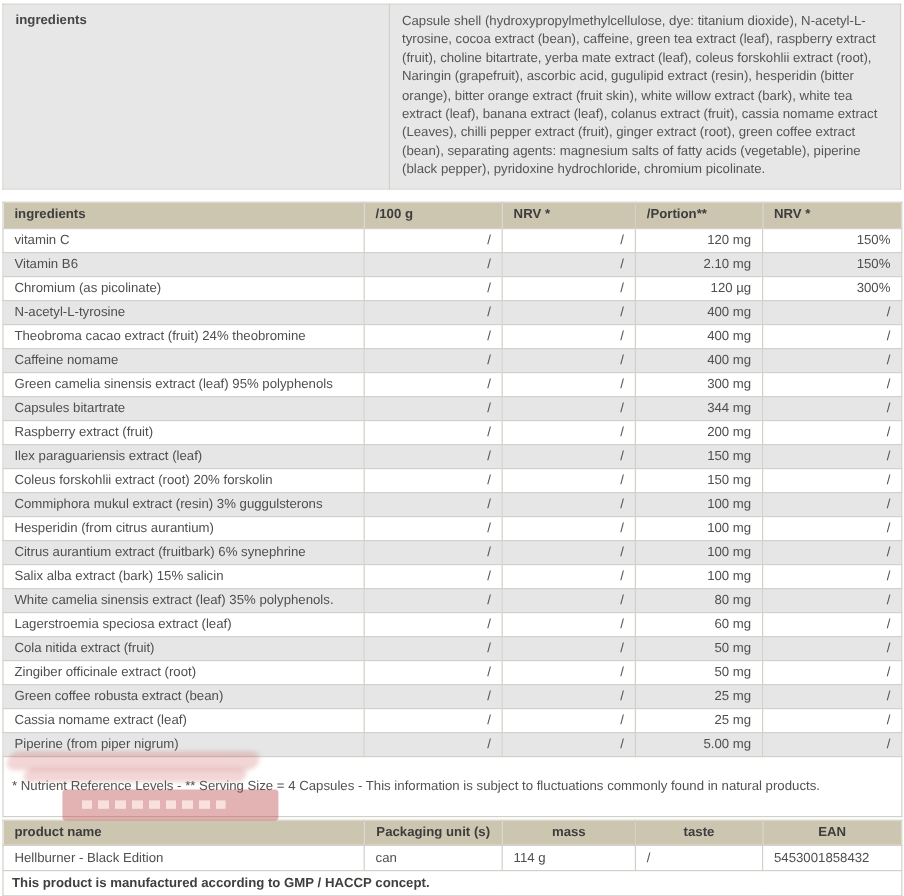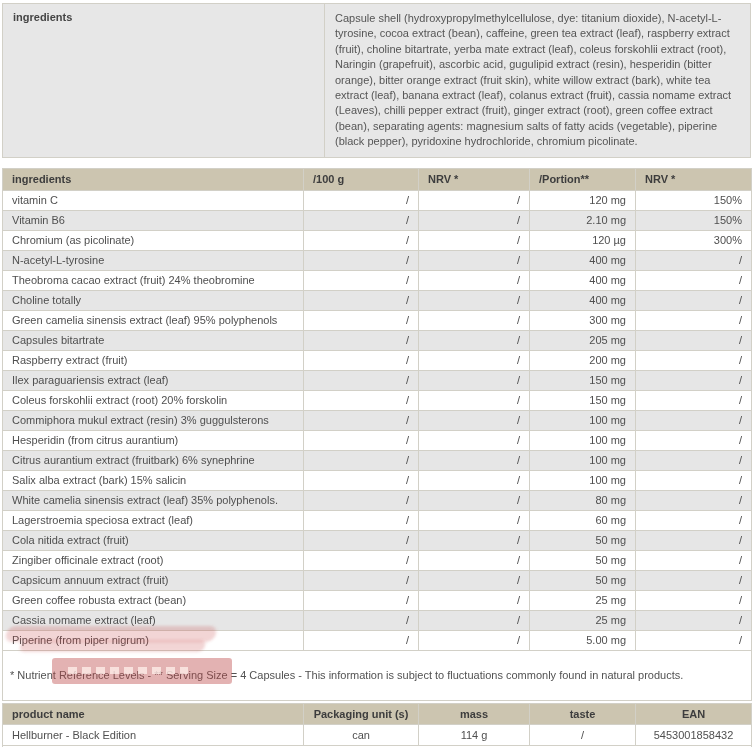--- a/index.html
+++ b/index.html
@@ -34,21 +34,21 @@
   .footnote-row td{background:#ffffff;padding:18px 7px;color:#525252;}
 
   
   .prod-table{margin-top:2px;}
   .prod-table th{
     background:#ccc5b0;color:#3d3d3d;font-weight:bold;
     padding:4px 9px;text-align:center;vertical-align:top;
   }
   .prod-table th.name{text-align:left;}
   .prod-table td{padding:4px 9px;background:#ffffff;vertical-align:middle;}
-  .prod-table td.num{text-align:center;}
+  .prod-table td.num{text-align:left;}
   .gmp-row td{font-weight:bold;color:#3f3f3f;padding:4px 7px;}
 
   
   .watermark{position:absolute;left:0;top:618px;width:250px;height:78px;pointer-events:none;}
   .wm-stroke{
     position:absolute;background:rgba(196,62,62,0.22);filter:blur(1.6px);
     border-radius:8px;transform:skewX(-14deg);
   }
   .wm-s1{left:6px;top:8px;width:210px;height:16px;}
   .wm-s2{left:20px;top:22px;width:185px;height:12px;}
@@ -122,38 +122,38 @@
           <td class="num">/</td>
         </tr>
         <tr>
           <td>Theobroma cacao extract (fruit) 24% theobromine</td>
           <td class="num">/</td>
           <td class="num">/</td>
           <td class="num">400 mg</td>
           <td class="num">/</td>
         </tr>
         <tr>
-          <td>Choline totally</td>
+          <td>Caffeine nomame</td>
           <td class="num">/</td>
           <td class="num">/</td>
           <td class="num">400 mg</td>
           <td class="num">/</td>
         </tr>
         <tr>
           <td>Green camelia sinensis extract (leaf) 95% polyphenols</td>
           <td class="num">/</td>
           <td class="num">/</td>
           <td class="num">300 mg</td>
           <td class="num">/</td>
         </tr>
         <tr>
           <td>Capsules bitartrate</td>
           <td class="num">/</td>
           <td class="num">/</td>
-          <td class="num">205 mg</td>
+          <td class="num">344 mg</td>
           <td class="num">/</td>
         </tr>
         <tr>
           <td>Raspberry extract (fruit)</td>
           <td class="num">/</td>
           <td class="num">/</td>
           <td class="num">200 mg</td>
           <td class="num">/</td>
         </tr>
         <tr>
@@ -214,27 +214,20 @@
         </tr>
         <tr>
           <td>Cola nitida extract (fruit)</td>
           <td class="num">/</td>
           <td class="num">/</td>
           <td class="num">50 mg</td>
           <td class="num">/</td>
         </tr>
         <tr>
           <td>Zingiber officinale extract (root)</td>
-          <td class="num">/</td>
-          <td class="num">/</td>
-          <td class="num">50 mg</td>
-          <td class="num">/</td>
-        </tr>
-        <tr>
-          <td>Capsicum annuum extract (fruit)</td>
           <td class="num">/</td>
           <td class="num">/</td>
           <td class="num">50 mg</td>
           <td class="num">/</td>
         </tr>
         <tr>
           <td>Green coffee robusta extract (bean)</td>
           <td class="num">/</td>
           <td class="num">/</td>
           <td class="num">25 mg</td>

